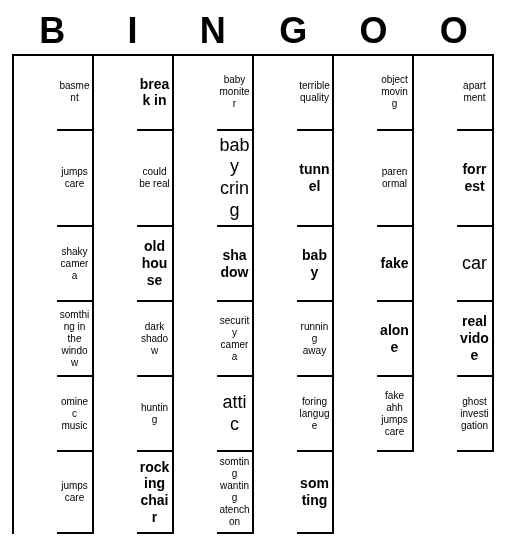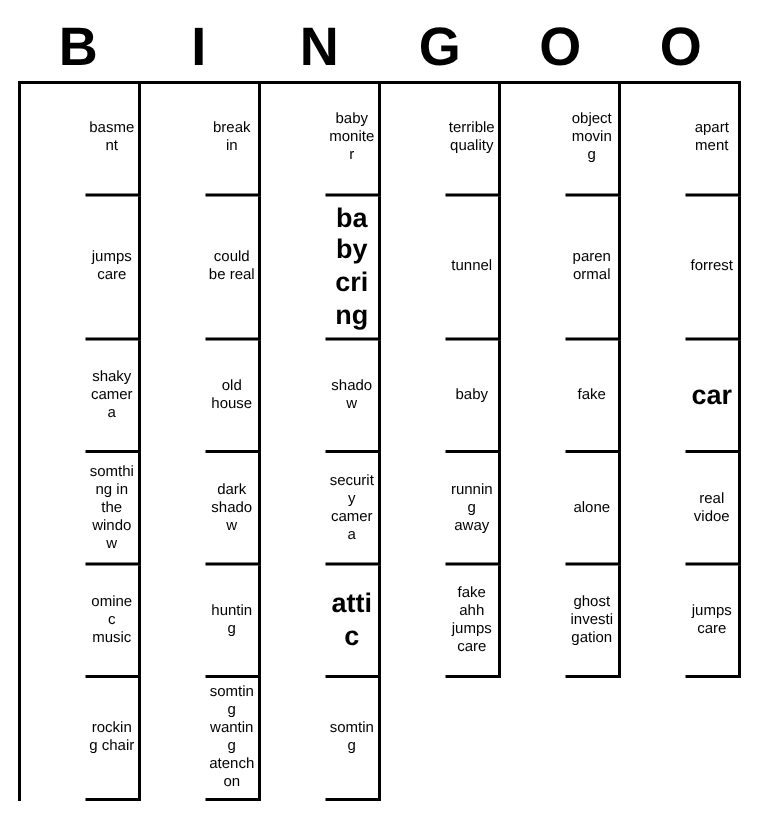--- a/index.html
+++ b/index.html
@@ -43,25 +43,25 @@
       justify-content: center;
       text-align: center;
       padding: 4px 2px;
       font-size: 11px;
       line-height: 1.2;
       word-break: break-word;
       margin-left: 43px;
     }
     .cell.large-text {
       font-size: 18px;
-      font-weight: bold;
+      font-weight: normal;
     }
     .cell.medium-text {
-      font-size: 10px;
-      font-weight: normal;
+      font-size: 14px;
+      font-weight: bold;
     }
     .cell.small-text {
       font-size: 10px;
     }
   </style>
 </head>
 <body>
 
 <div class="bingo-container">
   <div class="bingo-title">
@@ -93,20 +93,21 @@
       <div class="cell large-text">car</div>
       <div class="cell small-text">somthing in the window</div>
       <div class="cell small-text">dark shadow</div>
       <div class="cell small-text">security camera</div>
       <div class="cell small-text">running away</div>
       <div class="cell medium-text">alone</div>
       <div class="cell medium-text">real vidoe</div>
       <div class="cell small-text">ominec music</div>
       <div class="cell small-text">hunting</div>
       <div class="cell large-text">attic</div>
+      <div class="cell small-text">foring languge</div>
       <div class="cell small-text">fake ahh jumpscare</div>
       <div class="cell small-text">ghost investigation</div>
       <div class="cell small-text">jumpscare</div>
       <div class="cell medium-text">rocking chair</div>
       <div class="cell small-text">somting wanting atenchon</div>
       <div class="cell medium-text">somting</div>
     </div>
 </div>
 
 </body></html>

